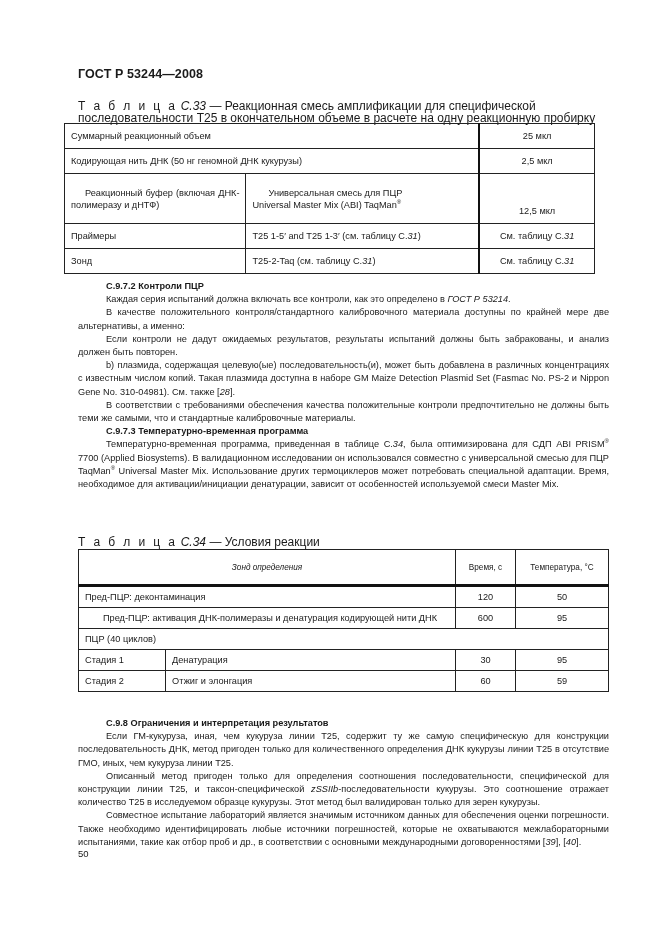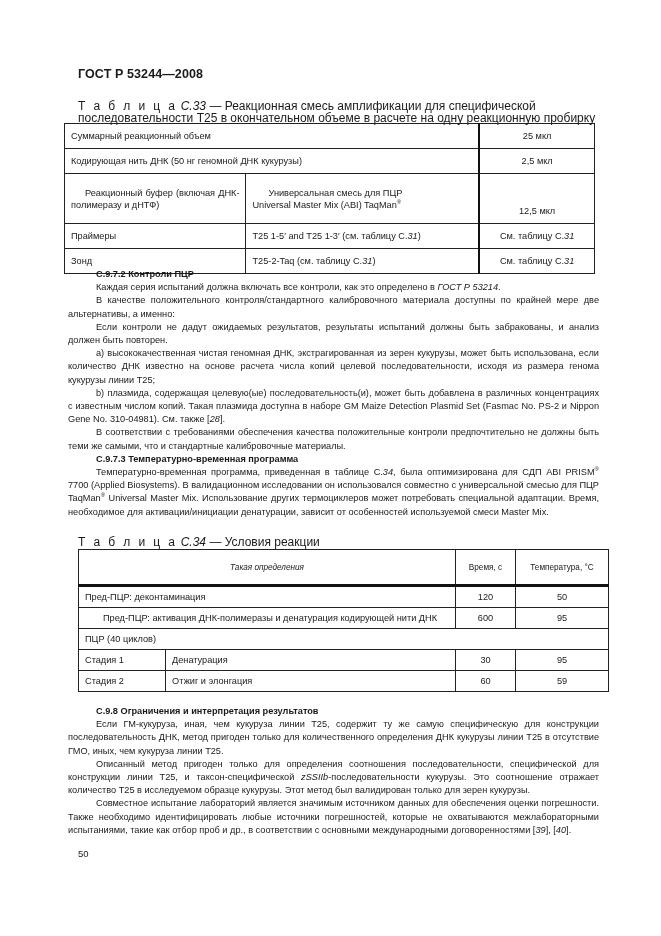--- a/index.html
+++ b/index.html
@@ -21,21 +21,21 @@
     .t33 td.c2 { width: 196px; }
     .t34 { left: 78px; top: 549px; width: 531px; }
     .t34 td { height: 20px; }
     .t34 tr.head td { height: 34px; border-bottom: 3px solid #111; }
     .t34 td.num { text-align: center; width: 47px; }
     .t34 td.num2 { text-align: center; width: 80px; }
     .t34 td.stage { width: 74px; }
     .t34 .hdr-it { font-style: italic; text-align: center; font-size: 8.2px; }
     .t34 .hdr { text-align: center; font-size: 8.2px; }
     .t34 .indent { padding-left: 24px; }
-    .text { position: absolute; left: 68px; width: 531px; font-size: 9.2px; line-height: 13.2px; }
+    .text { position: absolute; left: 78px; width: 531px; font-size: 9.2px; line-height: 13.2px; margin-top: 12px; }
     .text p { margin: 0; text-indent: 28px; text-align: justify; }
     .text p.h { font-weight: bold; text-indent: 28px; }
     .text i { font-style: italic; }
     sup { font-size: 6px; line-height: 0; }
     .pagenum { position: absolute; left: 78px; top: 848px; font-size: 9.5px; }
   </style>
 </head>
 <body>
 
 <div class="page">
@@ -76,36 +76,35 @@
       <td class="c3"><span>См. таблицу С.</span><i>31</i></td>
     </tr>
   </tbody>
     </table>
 
   <div class="text" style="top:268px;">
     <p class="h">С.9.7.2  Контроли ПЦР</p>
     <p><span>Каждая серия испытаний должна включать все контроли, как это определено в </span><i>ГОСТ Р 53214</i><span>.</span></p>
     <p>В качестве положительного контроля/стандартного калибровочного материала доступны по крайней мере две альтернативы, а именно:</p>
     <p>Если контроли не дадут ожидаемых результатов, результаты испытаний должны быть забракованы, и анализ должен быть повторен.</p>
-    <p>a)  высококачественная чистая геномная ДНК, экстрагированная из зерен кукурузы, может быть использована, если количество ДНК известно на основе расчета числа копий целевой последовательности, исходя из размера генома кукурузы линии Т25;</p>
     <p><span>b)  плазмида, содержащая целевую(ые) последовательность(и), может быть добавлена в различных концентрациях с известным числом копий. Такая плазмида доступна в наборе GM Maize Detection Plasmid Set (Fasmac No. PS-2 и Nippon Gene No. 310-04981). См. также [</span><i>28</i><span>].</span></p>
     <p>В соответствии с требованиями обеспечения качества положительные контроли предпочтительно не должны быть теми же самыми, что и стандартные калибровочные материалы.</p>
     <p class="h">С.9.7.3  Температурно-временная программа</p>
     <p><span>Температурно-временная программа, приведенная в таблице С.</span><i>34</i><span>, была оптимизирована для СДП ABI PRISM</span><sup>®</sup><span> 7700 (Applied Biosystems). В валидационном исследовании он использовался совместно с универсальной смесью для ПЦР TaqMan</span><sup>®</sup><span> Universal Master Mix. Использование других термоциклеров может потребовать специальной адаптации. Время, необходимое для активации/инициации денатурации, зависит от особенностей используемой смеси Master Mix.</span></p>
   </div>
 
   <div class="caption" style="top:536px;">
     <span class="sp">Т а б л и ц а</span>
     <i>С.34</i><span> — Условия реакции</span>
   </div>
 
   <table class="t34">
     <tbody>
         <tr class="head">
-      <td colspan="2" class="hdr-it">Такая определения</td>
+      <td colspan="2" class="hdr-it">Зонд определения</td>
       <td class="num hdr">Время, с</td>
       <td class="num2 hdr">Температура, °С</td>
     </tr>
     <tr>
       <td colspan="2">Пред-ПЦР: деконтаминация</td>
       <td class="num">120</td>
       <td class="num2">50</td>
     </tr>
     <tr>
       <td colspan="2" class="indent">Пред-ПЦР: активация ДНК-полимеразы и денатурация кодирующей нити ДНК</td>

